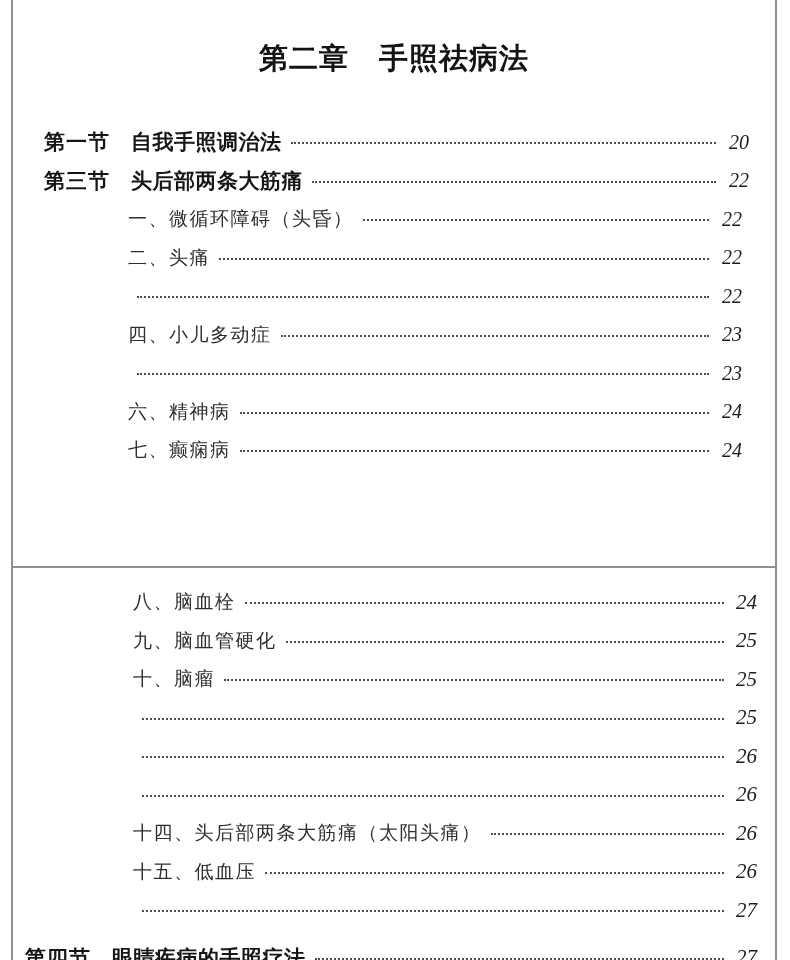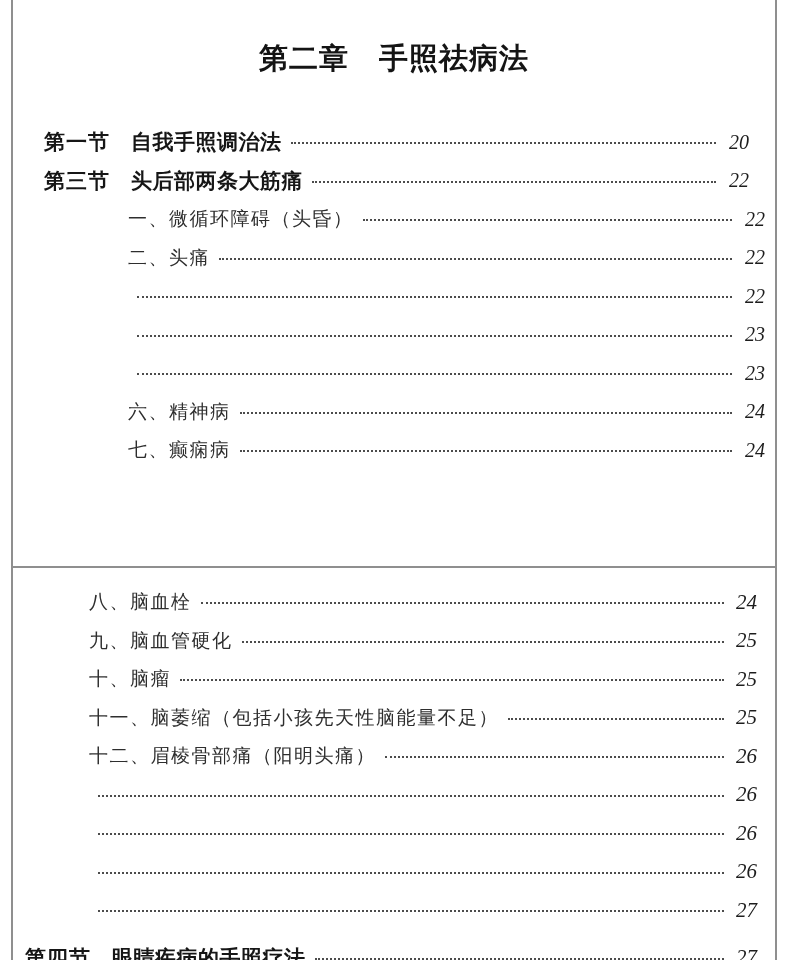--- a/index.html
+++ b/index.html
@@ -35,22 +35,22 @@
   .rows-p1 { margin-top: 46px; }
   .rows-p2 { padding-top: 15px; }
 
   .row {
     display: flex;
     align-items: center;
     height: 38.5px;
     box-sizing: border-box;
   }
   .p1.section { padding-left: 31px;  padding-right: 26px; }
-  .p1.sub     { padding-left: 115px; padding-right: 10px; }
-  .p2.sub     { padding-left: 76px;  padding-right: 18px; align-items: center; }
+  .p1.sub     { padding-left: 115px; padding-right: 33px; }
+  .p2.sub     { padding-left: 120px;  padding-right: 18px; align-items: center; }
   .p2.section { padding-left: 12px;  padding-right: 18px; margin-top: 9px; }
 
   .sec-label {
     font-weight: bold;
     font-size: 21px;
     letter-spacing: 1px;
     color: #161616;
     margin-right: 21px;
     white-space: nowrap;
   }
@@ -115,20 +115,21 @@
     <div class="row p1 sub">
       <span class="entry-title">二、头痛</span>
       <span class="leader"></span>
       <span class="num">22</span>
     </div>
     <div class="row p1 sub">
       <span class="leader"></span>
       <span class="num">22</span>
     </div>
     <div class="row p1 sub">
+      <span class="entry-title">四、小儿多动症</span>
       <span class="leader"></span>
       <span class="num">23</span>
     </div>
     <div class="row p1 sub">
       <span class="leader"></span>
       <span class="num">23</span>
     </div>
     <div class="row p1 sub">
       <span class="entry-title">六、精神病</span>
       <span class="leader"></span>
@@ -153,38 +154,38 @@
       <span class="entry-title">九、脑血管硬化</span>
       <span class="leader"></span>
       <span class="num">25</span>
     </div>
     <div class="row p2 sub">
       <span class="entry-title">十、脑瘤</span>
       <span class="leader"></span>
       <span class="num">25</span>
     </div>
     <div class="row p2 sub">
-      <span class="entry-title">十一、脑萎缩（包括小孩先天性脑能量不足）</span>
       <span class="leader"></span>
       <span class="num">25</span>
-    </div>
-    <div class="row p2 sub">
-      <span class="entry-title">十二、眉棱骨部痛（阳明头痛）</span>
-      <span class="leader"></span>
-      <span class="num">26</span>
     </div>
     <div class="row p2 sub">
       <span class="leader"></span>
       <span class="num">26</span>
     </div>
     <div class="row p2 sub">
       <span class="leader"></span>
       <span class="num">26</span>
     </div>
     <div class="row p2 sub">
+      <span class="entry-title">十四、头后部两条大筋痛（太阳头痛）</span>
+      <span class="leader"></span>
+      <span class="num">26</span>
+    </div>
+    <div class="row p2 sub">
+      <span class="entry-title">十五、低血压</span>
       <span class="leader"></span>
       <span class="num">26</span>
     </div>
     <div class="row p2 sub">
       <span class="leader"></span>
       <span class="num">27</span>
     </div>
     <div class="row p2 section">
       <span class="sec-label">第四节</span>
       <span class="entry-title">眼睛疾病的手照疗法</span>

